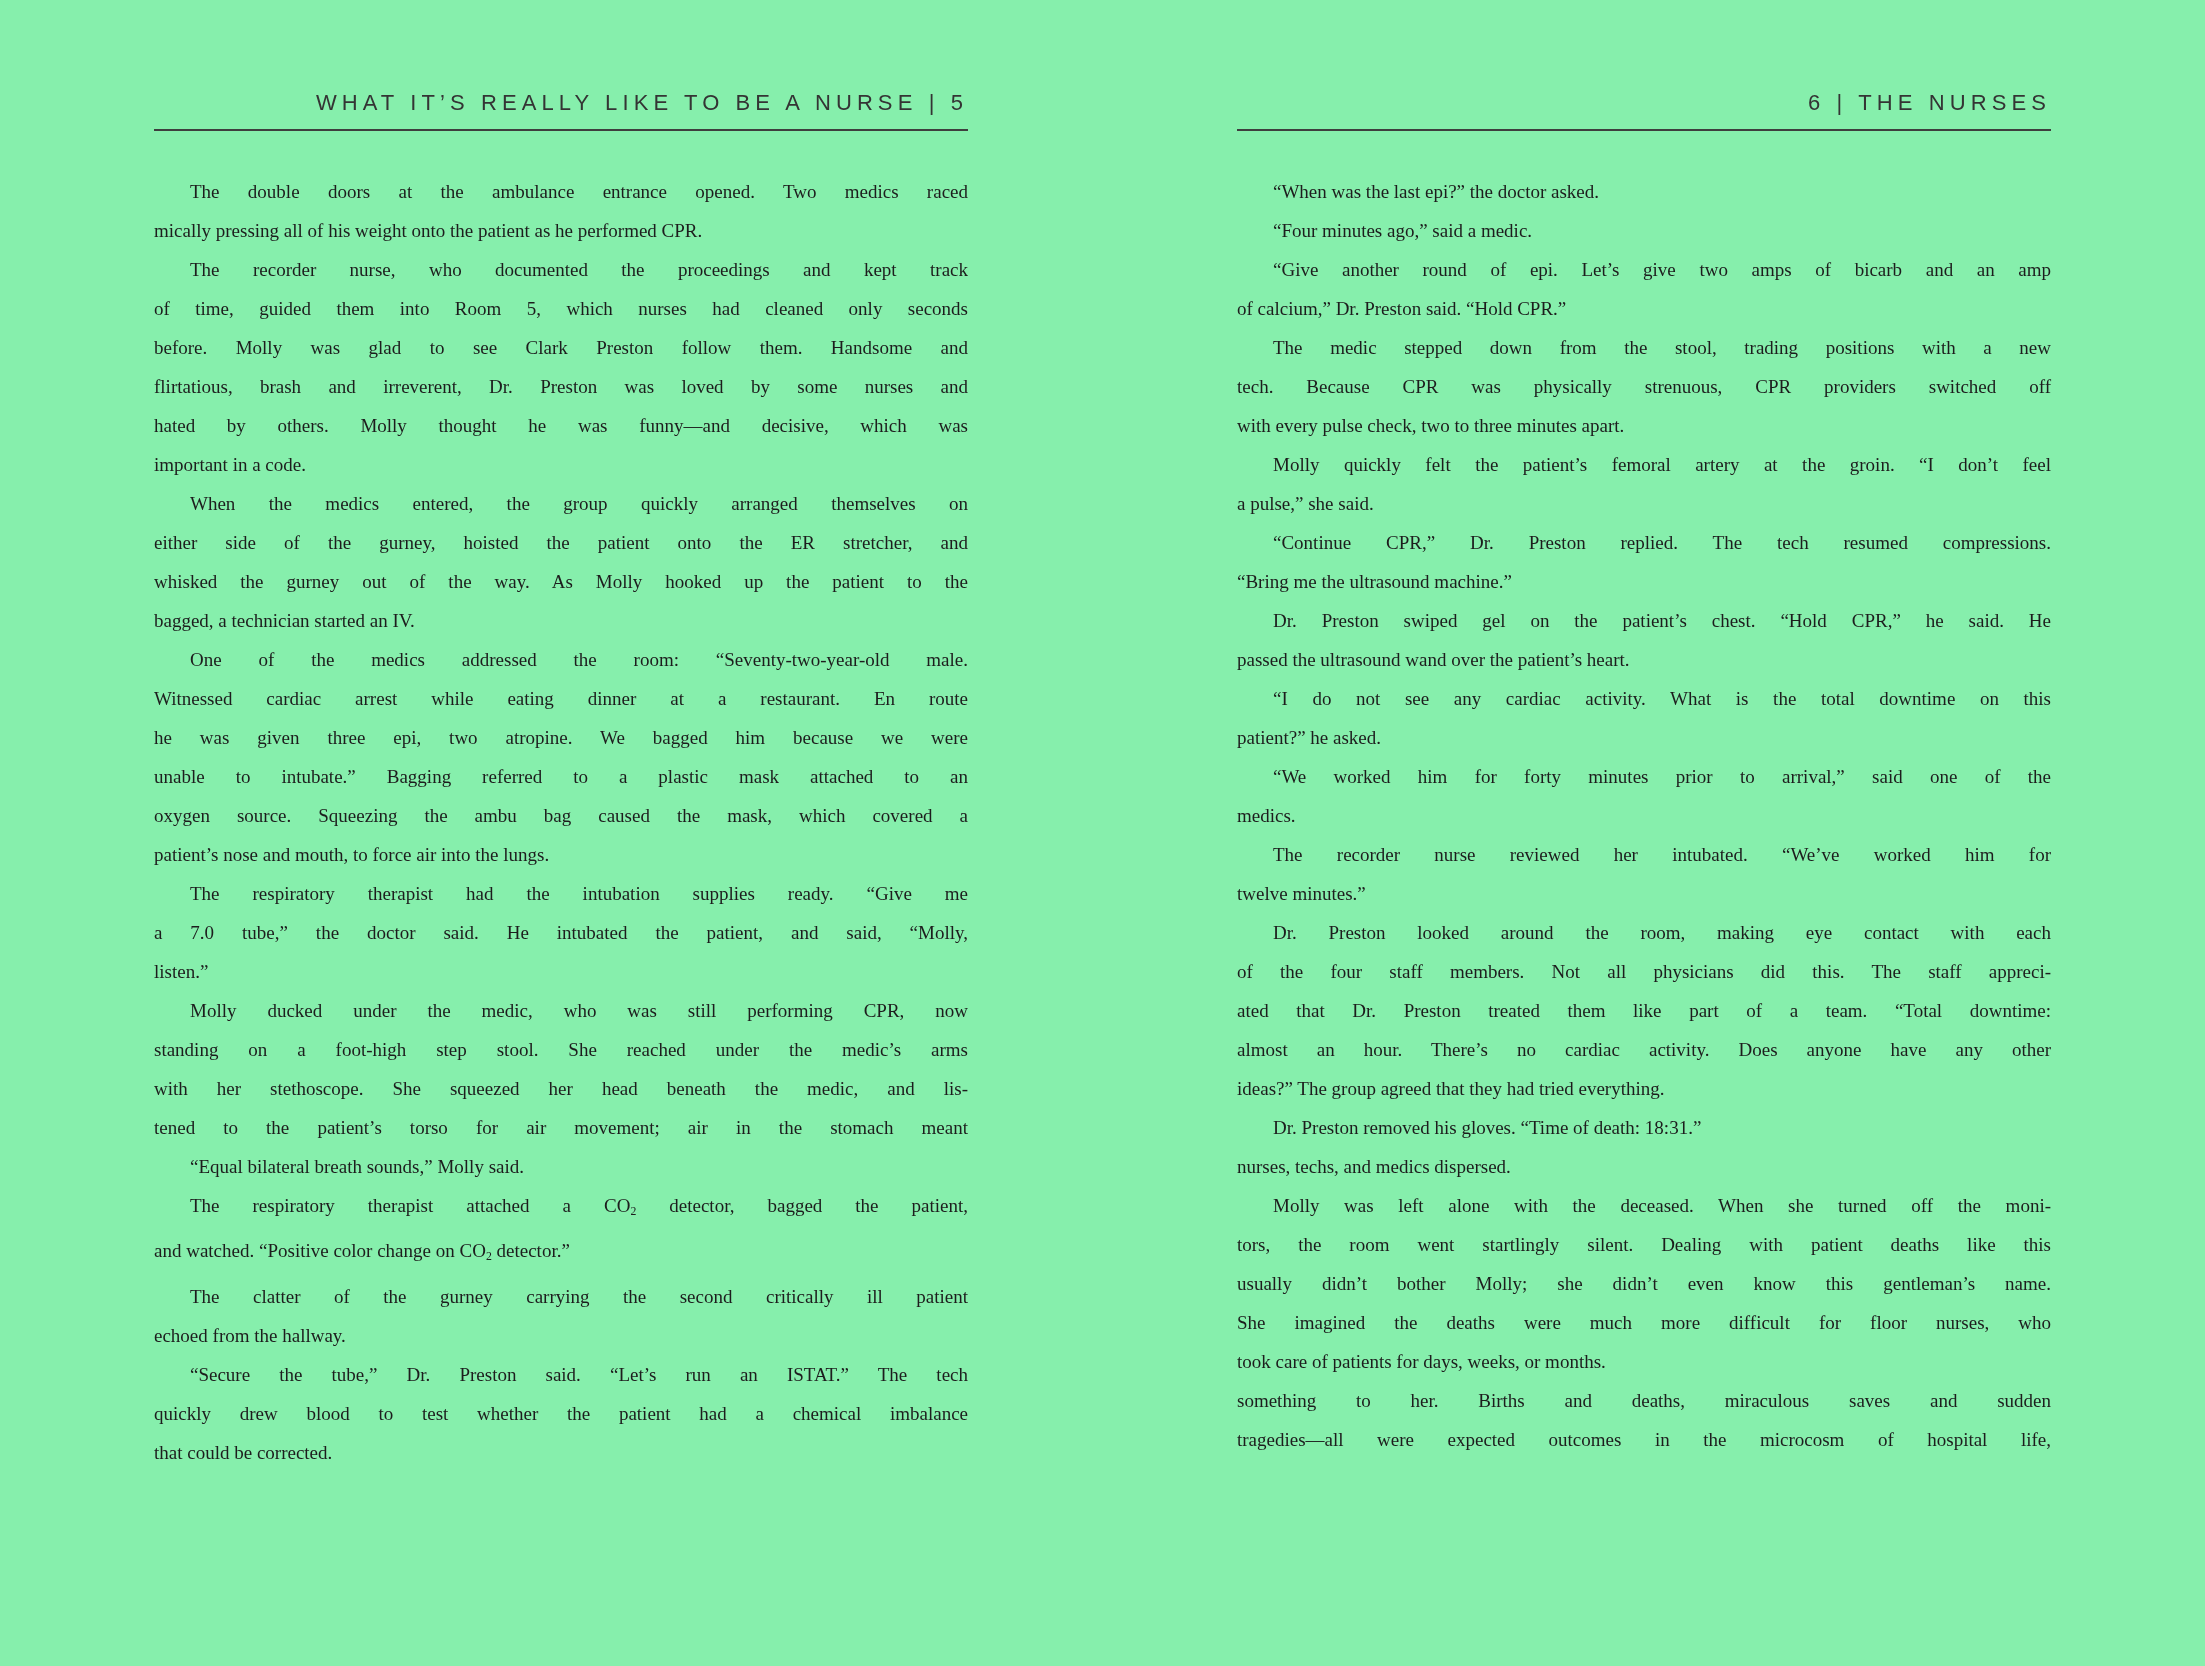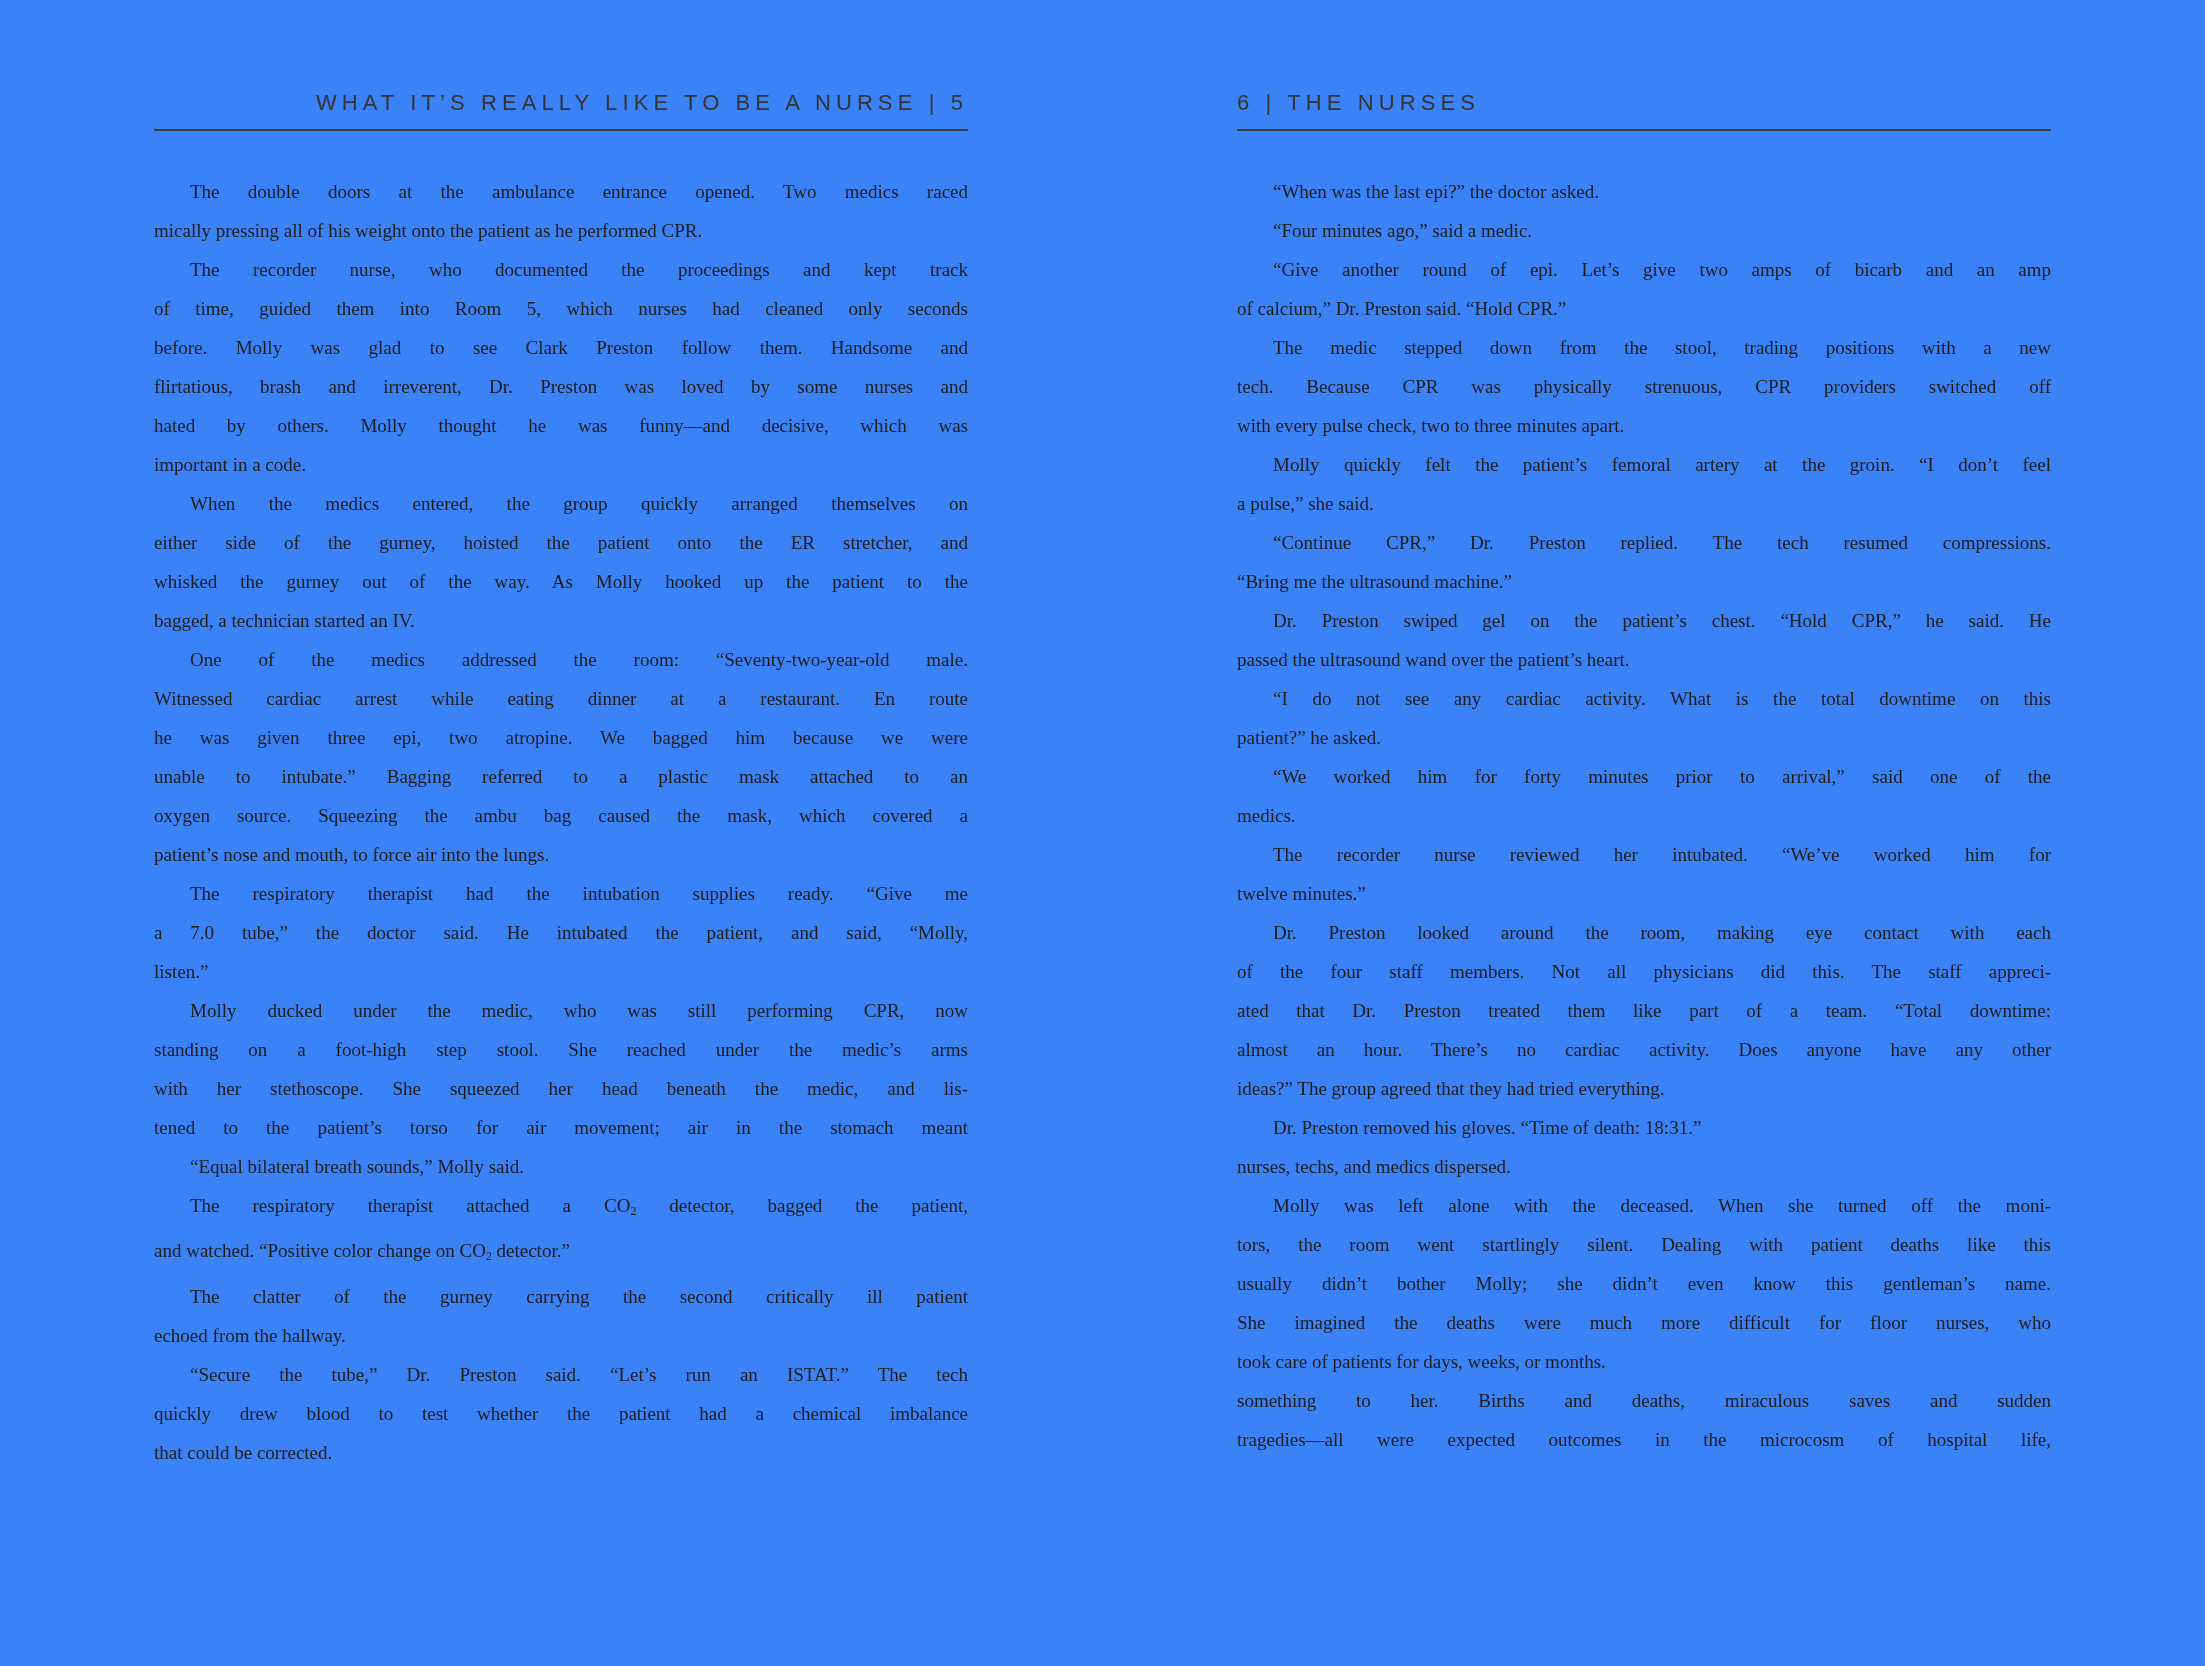--- a/index.html
+++ b/index.html
@@ -1,29 +1,29 @@
 <!DOCTYPE html>
 <html style="font-size:13.6px"><head>
 <meta charset="utf-8">
 <style>
   html,body { margin:0; padding:0; background:#ffffff; }
   .spread {
-    position:relative; width:2205px; height:1667px; background:#3b82f6;
+    position:relative; width:2205px; height:1667px; background:#86efac;
     font-family:"Liberation Serif", serif; color:#1d1d1d; overflow:hidden;
   }
   .page { position:absolute; top:0; width:814px; height:1667px; }
   #left-page  { left:154px; }
   #right-page { left:1237px; }
   .running-head {
     position:absolute; top:90px; left:0; width:100%;
     font-family:"Liberation Sans", sans-serif; font-size:22px; font-weight:400;
     letter-spacing:5.1px; color:#343434; white-space:nowrap;
   }
   .rh-right { text-align:right; }
-  .rh-left  { text-align:left; }
+  .rh-left  { text-align:right; }
   .head-rule {
     position:absolute; top:129px; left:0; width:100%; height:1.7px;
     background:#3e3e3e;
   }
   .page-body {
     position:absolute; top:172px; left:0; width:100%;
     font-size:19px; line-height:39px; color:#1d1d1d;
   }
   .line { text-align:justify; text-align-last:justify; }
   .line.last { text-align-last:left; }

